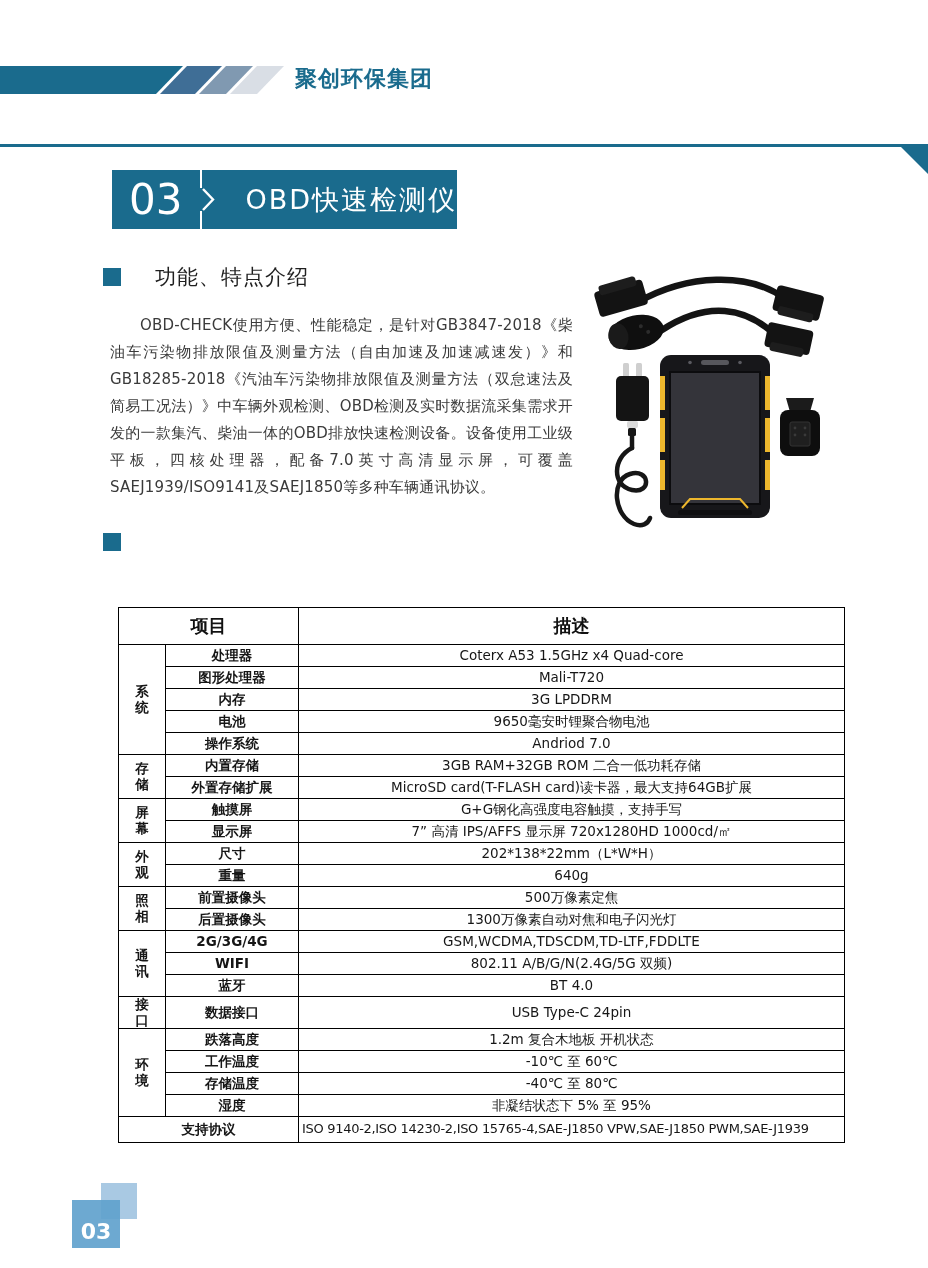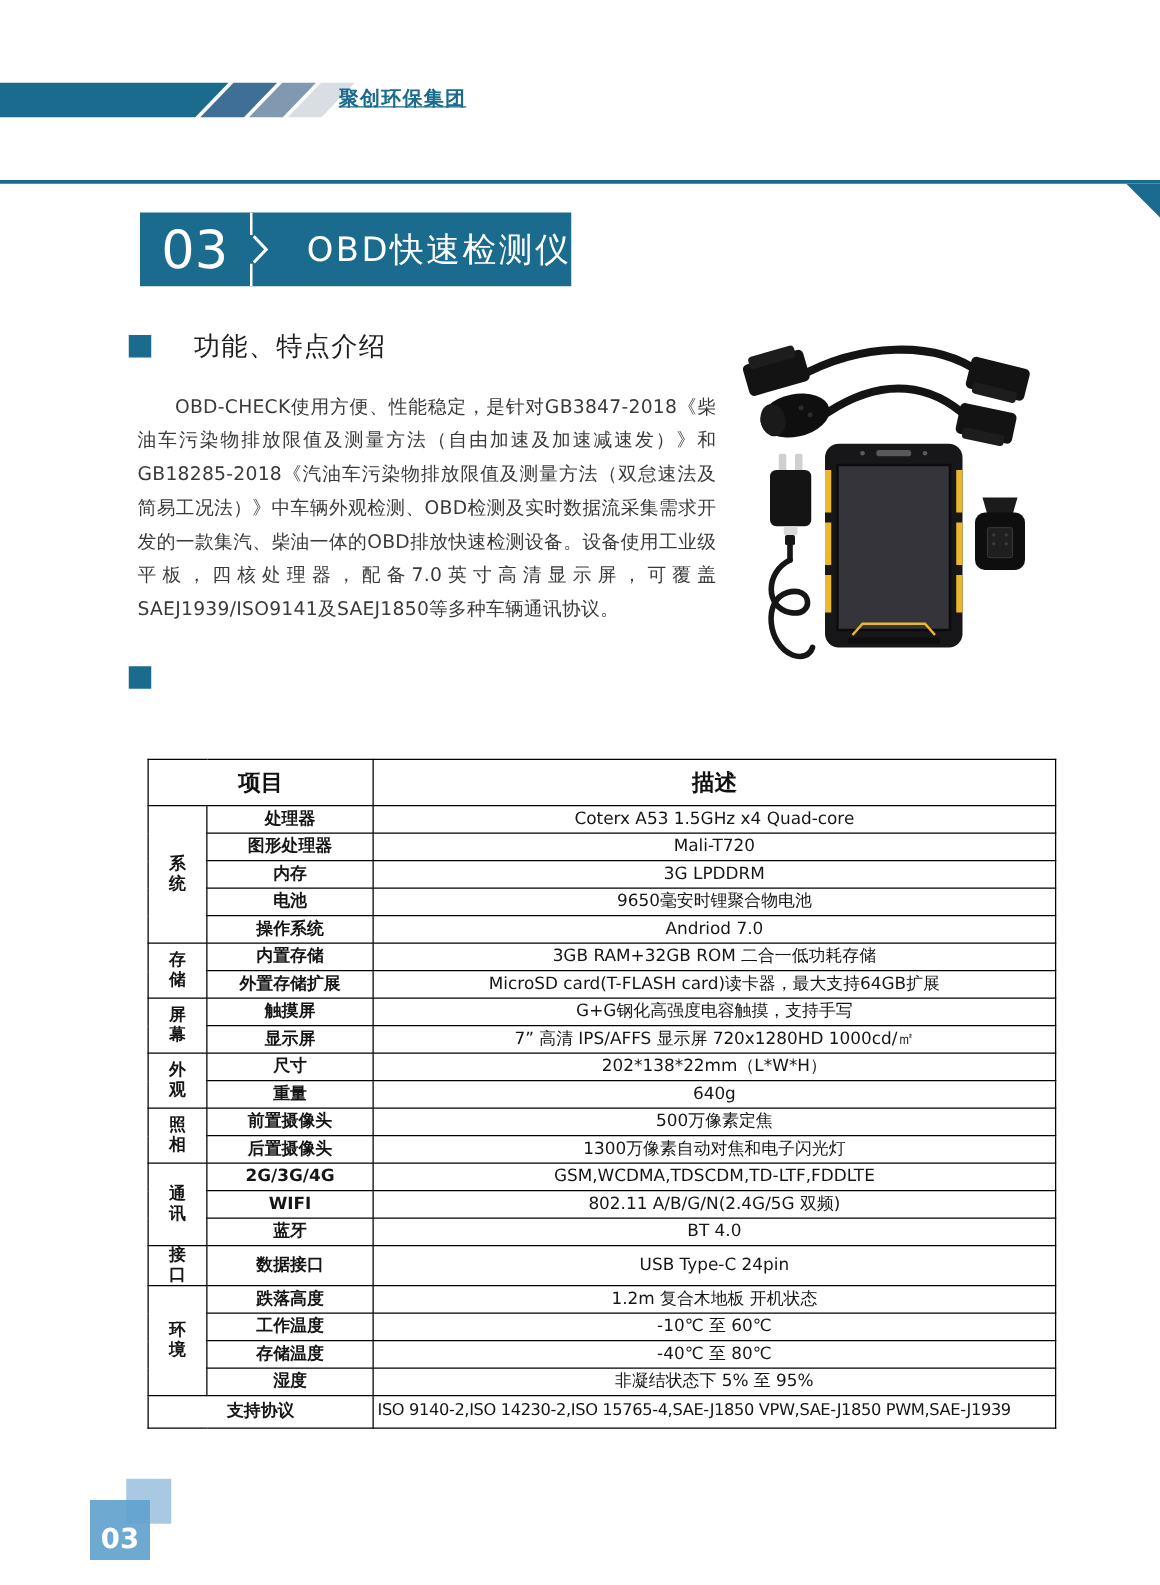--- a/index.html
+++ b/index.html
@@ -14,22 +14,22 @@
   }
   .abs{position:absolute;}
 
   
   .banner-svg{left:0;top:66;width:300px;height:28px;top:66px;}
   .band-teal{fill:var(--teal);}
   .band-1{fill:var(--band1);}
   .band-2{fill:var(--band2);}
   .band-3{fill:var(--band3);}
   .logo-text{
-    left:271px;top:64px;height:30px;line-height:30px;
-    font-size:16px;font-weight:bold;color:var(--teal);letter-spacing:1px;text-decoration:underline;
+    left:295px;top:64px;height:30px;line-height:30px;
+    font-size:22px;font-weight:bold;color:var(--teal);letter-spacing:1px;
   }
   .header-divider{left:0;top:144px;width:928px;height:3px;background:var(--teal);}
   .corner-triangle-svg{right:0;top:147px;width:27px;height:28px;}
   .corner-triangle-svg polygon{fill:var(--teal);}
 
   
   .badge{
     left:112px;top:170px;width:345px;height:59px;background:var(--teal);
     display:flex;align-items:center;color:#fff;
   }

